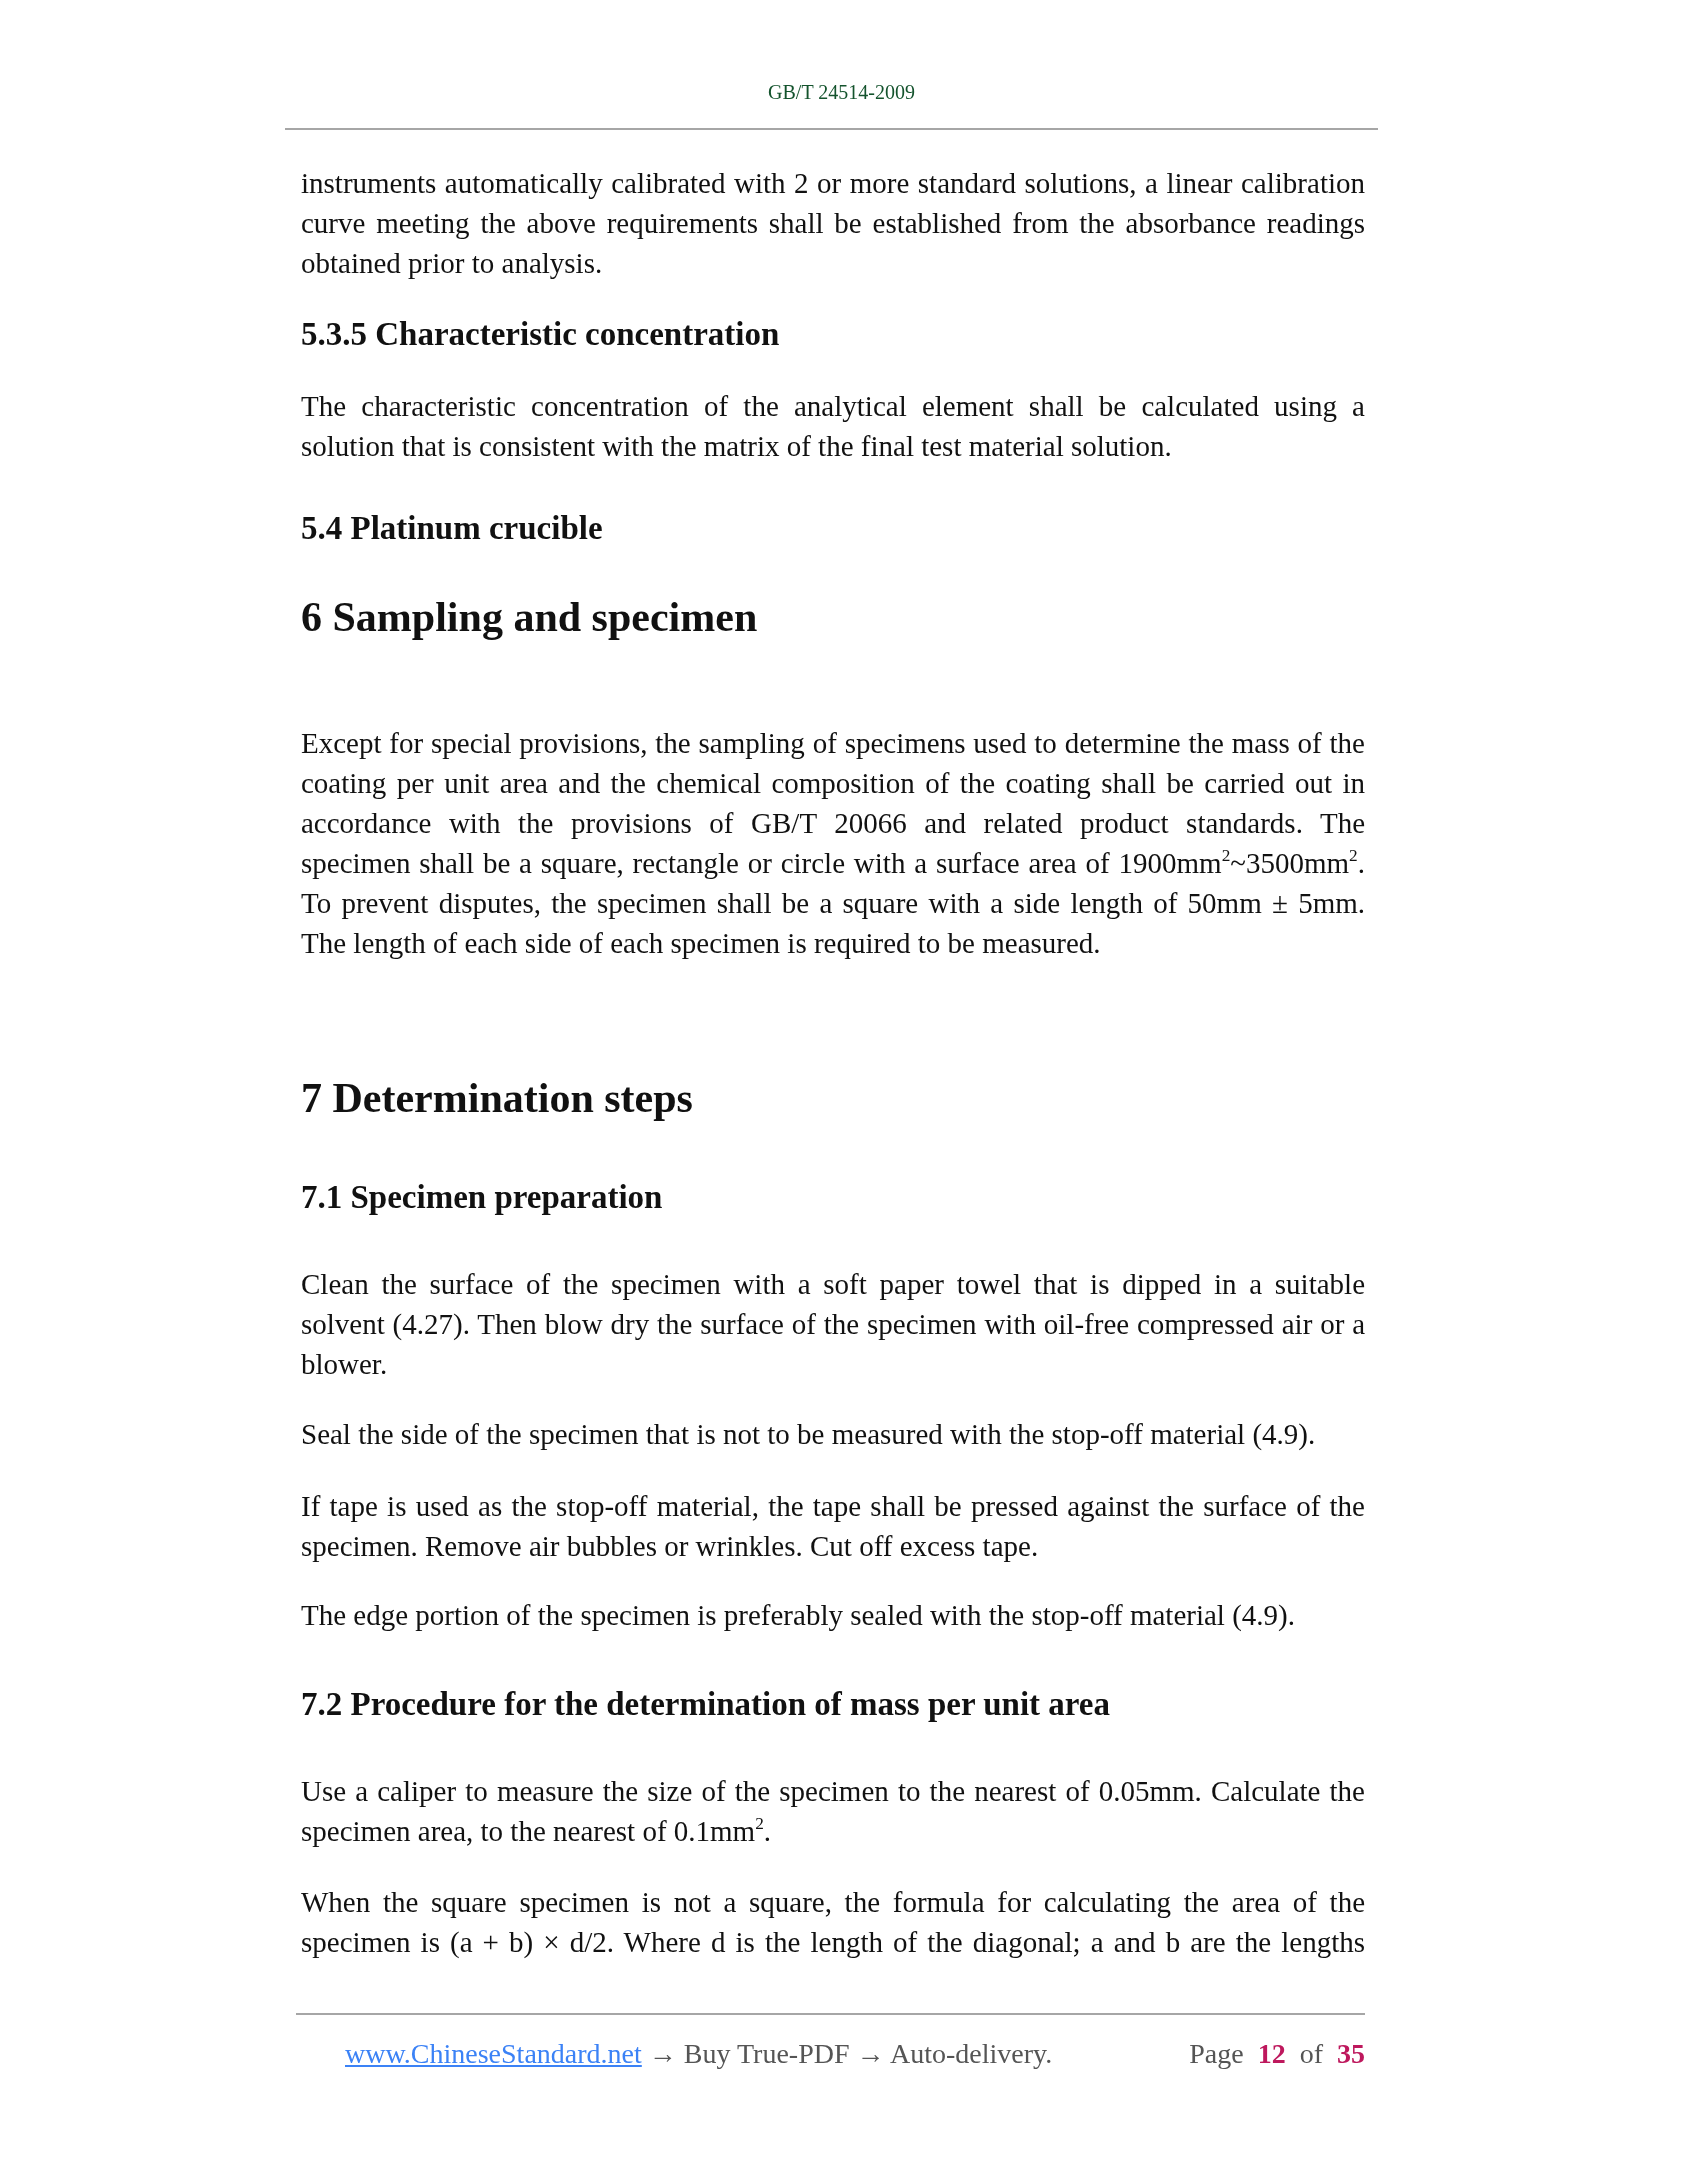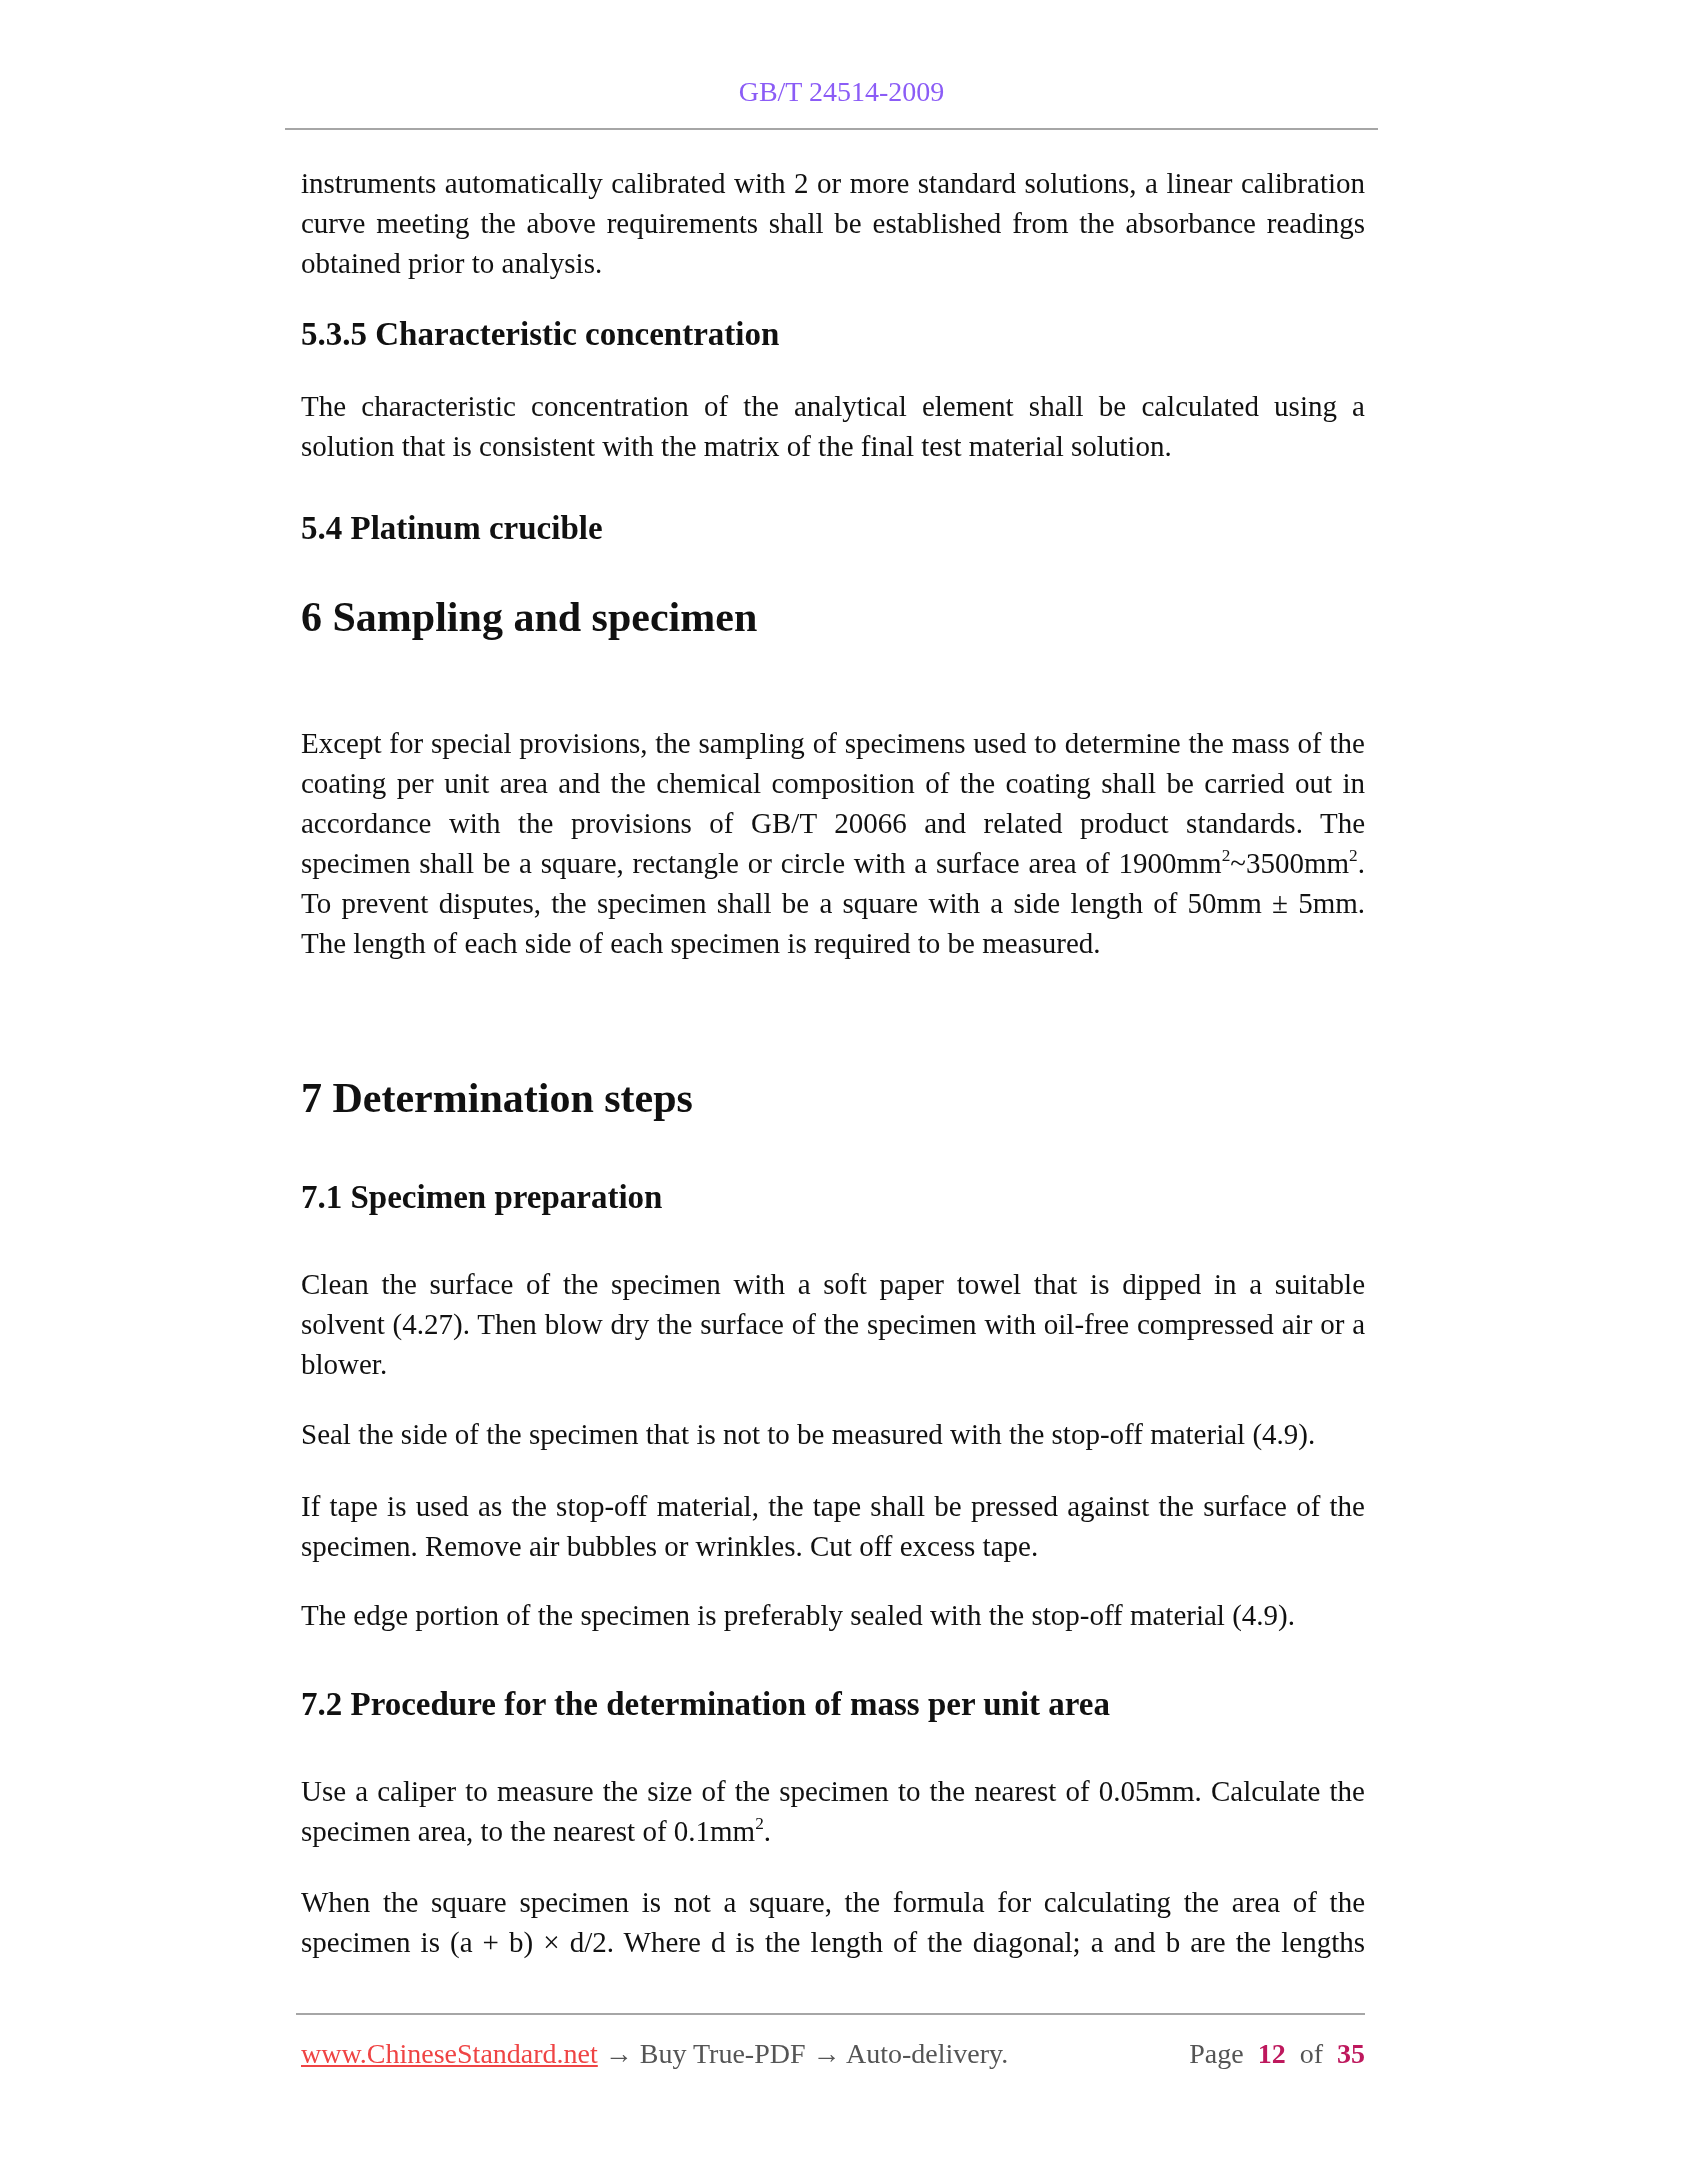--- a/index.html
+++ b/index.html
@@ -1,29 +1,29 @@
 <!DOCTYPE html>
 <html style="font-size:14px"><head>
 <meta charset="utf-8">
 <style>
   html, body { margin:0; padding:0; background:#ffffff; }
   body { width:1683px; height:2177px; position:relative; overflow:hidden;
          font-family:"Liberation Serif", "DejaVu Serif", serif; color:#111; }
   .abs { position:absolute; }
-  .header-title { left:0; width:1683px; top:73px; text-align:center; font-size:28px; color:#8b5cf6; line-height:38px; }
+  .header-title { left:0; width:1683px; top:73px; text-align:center; font-size:20px; color:#14532d; line-height:38px; }
   .rule { height:1.7px; background:#a6a6a6; }
   .header-rule { left:285px; width:1093px; top:128px; }
   .footer-rule { left:296px; width:1069px; top:2013px; }
   .para { left:301px; width:1064px; font-size:29px; line-height:40px; text-align:justify; }
   .para.last-justify { text-align-last:justify; }
   .h2 { left:301px; font-size:33px; font-weight:bold; line-height:40px; }
   .h1 { left:301px; font-size:42px; font-weight:bold; line-height:52px; }
   sup { font-size:17.3px; line-height:0; vertical-align:super; position:relative; top:-1.7px; }
   .footer { top:2034px; left:301px; width:1064px; font-size:28px; color:#555; line-height:40px; display:flex; justify-content:space-between; }
-  .footer a { color:#ef4444; text-decoration:underline; }
+  .footer a { color:#3b82f6; text-decoration:underline;margin-left:44px; }
   .footer b { color:#be185d; }
   .pagenum { padding-right:0; }
 </style>
 </head>
 <body>
 
 <div class="abs header-title">GB/T 24514-2009</div>
 <div class="abs rule header-rule"></div>
 
 <div class="abs para" style="top:163px;">instruments automatically calibrated with 2 or more standard solutions, a linear calibration curve meeting the above requirements shall be established from the absorbance readings obtained prior to analysis.</div>

